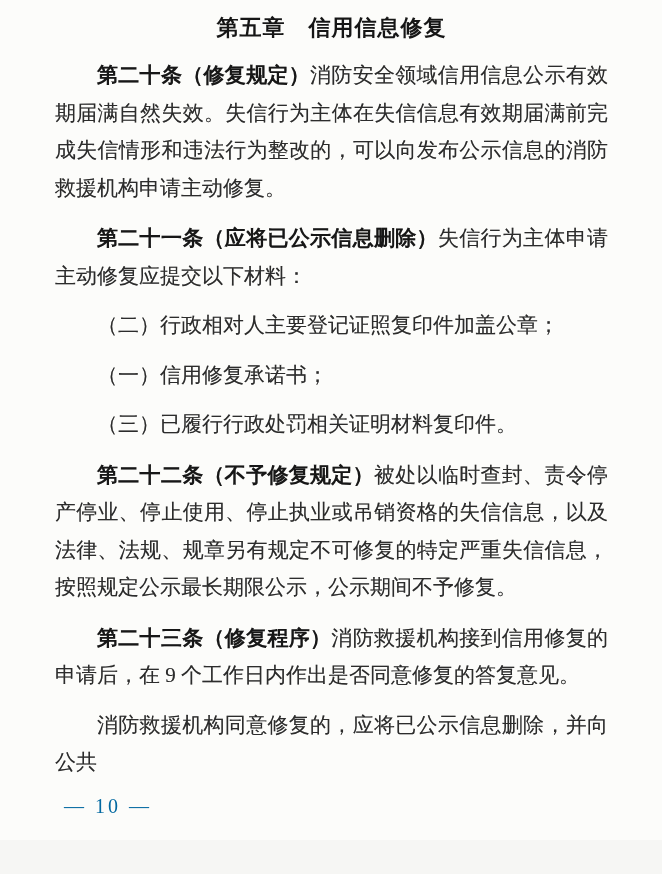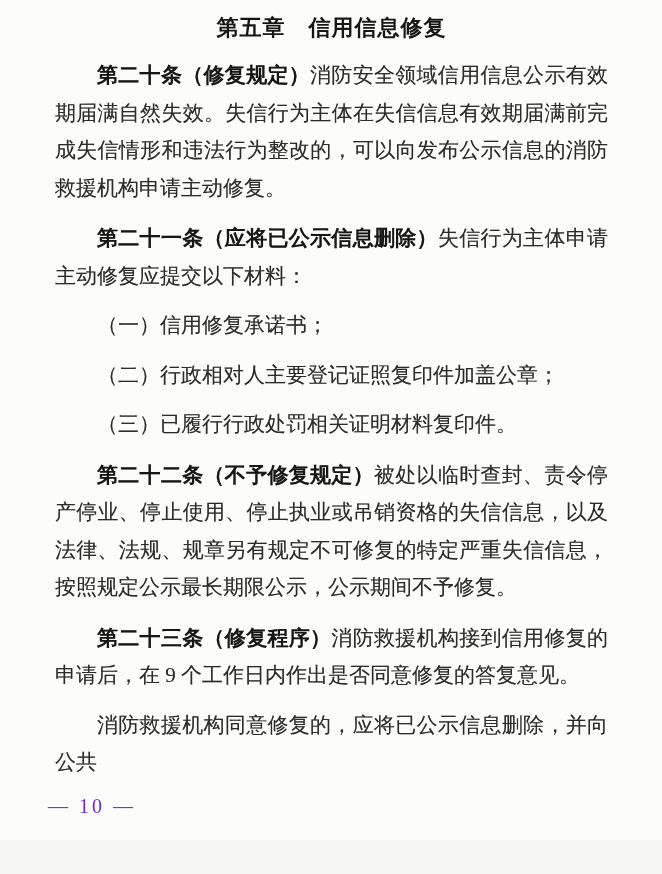--- a/index.html
+++ b/index.html
@@ -38,39 +38,39 @@
     color: #2c2c2c;
     text-shadow: 0 0 0.5px rgba(60,60,60,0.45);
   }
   .content .lead {
     font-family: "Liberation Sans", "DejaVu Sans", sans-serif;
     font-weight: 700;
     color: #171717;
   }
   .page-footer {
     position: absolute;
-    left: 48px;
+    left: 64px;
     bottom: 22px;
     font-family: "Liberation Serif", "DejaVu Serif", serif;
     font-size: 20px;
-    color: #6d28d9;
+    color: #0369a1;
     letter-spacing: 3px;
   }
 </style>
 </head>
 <body>
 
 <div class="page">
   <h1 class="chapter-title">第五章　信用信息修复</h1>
 
   <div class="content">
       <p class="para"><b class="lead">第二十条（修复规定）</b><span>消防安全领域信用信息公示有效期届满自然失效。失信行为主体在失信信息有效期届满前完成失信情形和违法行为整改的，可以向发布公示信息的消防救援机构申请主动修复。</span></p>
       <p class="para"><b class="lead">第二十一条（应将已公示信息删除）</b><span>失信行为主体申请主动修复应提交以下材料：</span></p>
+      <p class="para"><span>（二）行政相对人主要登记证照复印件加盖公章；</span></p>
       <p class="para"><span>（一）信用修复承诺书；</span></p>
-      <p class="para"><span>（二）行政相对人主要登记证照复印件加盖公章；</span></p>
       <p class="para"><span>（三）已履行行政处罚相关证明材料复印件。</span></p>
       <p class="para"><b class="lead">第二十二条（不予修复规定）</b><span>被处以临时查封、责令停产停业、停止使用、停止执业或吊销资格的失信信息，以及法律、法规、规章另有规定不可修复的特定严重失信信息，按照规定公示最长期限公示，公示期间不予修复。</span></p>
       <p class="para"><b class="lead">第二十三条（修复程序）</b><span>消防救援机构接到信用修复的申请后，在 9 个工作日内作出是否同意修复的答复意见。</span></p>
       <p class="para"><span>消防救援机构同意修复的，应将已公示信息删除，并向公共</span></p>
     </div>
 
   <div class="page-footer">— 10 —</div>
 </div>
 
 </body></html>

